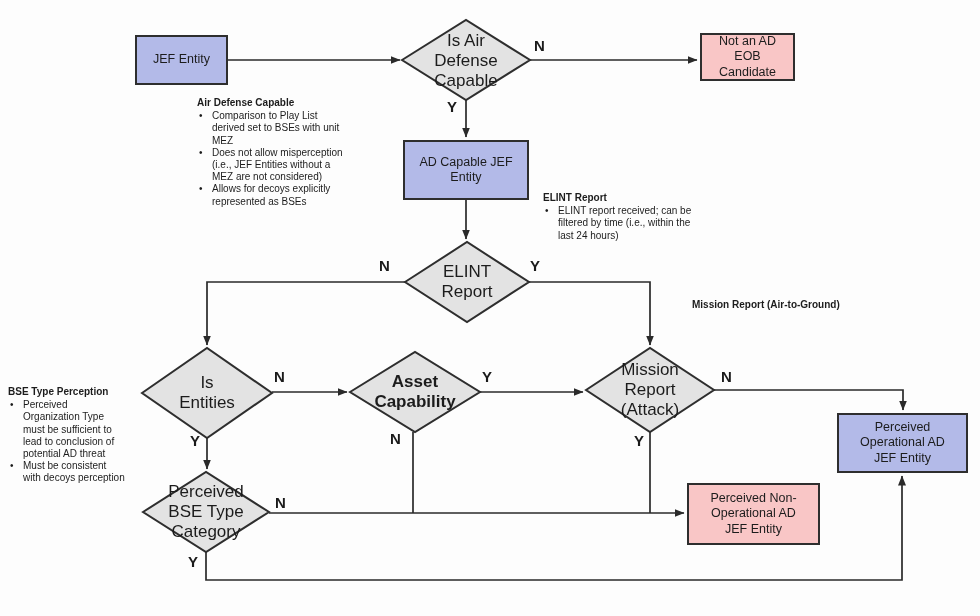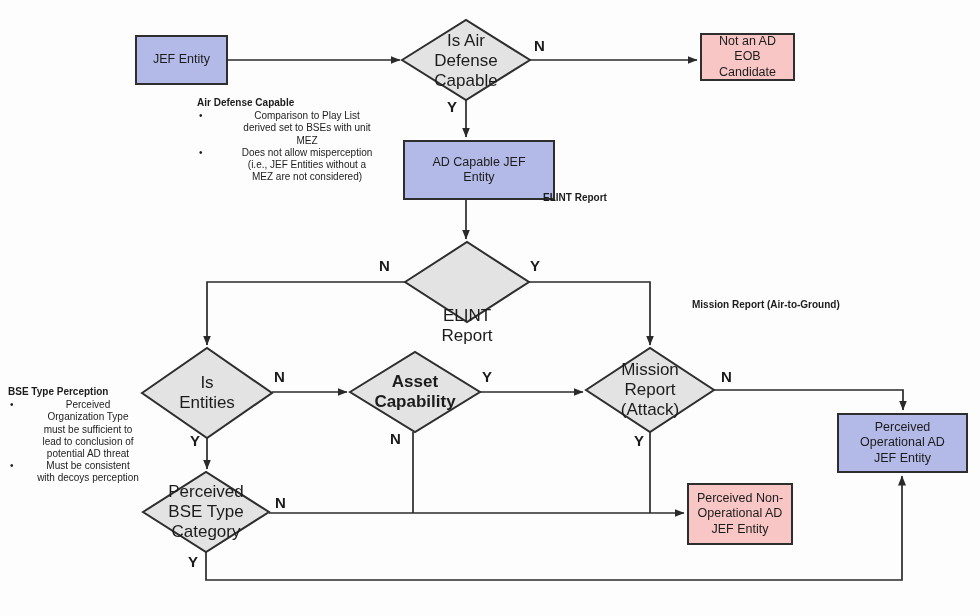--- a/index.html
+++ b/index.html
@@ -20,21 +20,21 @@
   .dlabel{
     position:absolute;text-align:center;font-size:17px;line-height:1.18;
     white-space:pre-line;transform:translate(-50%,-50%);
   }
   .yn{
     position:absolute;font-weight:bold;font-size:15px;color:#1a1a1a;
   }
   .note{position:absolute;font-size:10px;line-height:1.22;}
   .note .title{font-weight:bold;margin:0 0 1px 0;}
   .note ul{list-style:none;margin:0;padding:0;}
-  .note li{position:relative;padding-left:15px;white-space:pre-line;margin:0;text-align:center;}
+  .note li{position:relative;padding-left:15px;white-space:pre-line;margin:0;}
   .note li::before{content:"\2022";position:absolute;left:2px;top:0;}
 </style>
 </head>
 <body>
 
 <div id="canvas">
 
   <svg id="wires" viewBox="0 0 980 616">
     <defs>
       <marker id="arr" markerUnits="userSpaceOnUse" markerWidth="11" markerHeight="9" refX="9.5" refY="4" orient="auto">
@@ -62,33 +62,33 @@
     <polygon class="diamond" points="142,393 207,348 272,393 207,438"></polygon>
     <polygon class="diamond" points="350,392 415,352 480,392 415,432"></polygon>
     <polygon class="diamond" points="586,390 650,348 714,390 650,432"></polygon>
     <polygon class="diamond" points="143,512 206,472 269,512 206,552"></polygon>
   </svg>
 
   <div class="node blue" style="left:135px;top:35px;width:93px;height:50px;">JEF Entity</div>
   <div class="node pink" style="left:700px;top:33px;width:95px;height:48px;">Not an AD
 EOB
 Candidate</div>
-  <div class="node blue" style="left:403px;top:140px;width:152px;height:60px;">AD Capable JEF
+  <div class="node blue" style="left:403px;top:140px;width:126px;height:60px;">AD Capable JEF
 Entity</div>
   <div class="node blue" style="left:837px;top:413px;width:131px;height:60px;">Perceived
 Operational AD
 JEF Entity</div>
-  <div class="node pink" style="left:687px;top:483px;width:106px;height:62px;">Perceived Non-
+  <div class="node pink" style="left:687px;top:483px;width:133px;height:62px;">Perceived Non-
 Operational AD
 JEF Entity</div>
 
   <div class="dlabel" style="left:466px;top:61px;width:80px;">Is Air
 Defense
 Capable</div>
-  <div class="dlabel" style="left:467px;top:282px;width:70px;margin-top:44px;">ELINT
+  <div class="dlabel" style="left:467px;top:282px;width:70px;">ELINT
 Report</div>
   <div class="dlabel" style="left:207px;top:393px;width:80px;">Is
 Entities</div>
   <div class="dlabel" style="left:415px;top:392px;width:110px;font-weight:bold;">Asset Capability</div>
   <div class="dlabel" style="left:650px;top:390px;width:80px;">Mission
 Report
 (Attack)</div>
   <div class="dlabel" style="left:206px;top:512px;width:90px;">Perceived
 BSE Type
 Category</div>
@@ -108,25 +108,32 @@
 
   <div class="note" style="left:197px;top:97px;width:205px;">
     <div class="title">Air Defense Capable</div>
     <ul>
       <li>Comparison to Play List
 derived set to BSEs with unit
 MEZ</li>
       <li>Does not allow misperception
 (i.e., JEF Entities without a
 MEZ are not considered)</li>
+      <li>Allows for decoys explicitly
+represented as BSEs</li>
     </ul>
   </div>
 
   <div class="note" style="left:543px;top:192px;width:200px;">
     <div class="title">ELINT Report</div>
+    <ul>
+      <li>ELINT report received; can be
+filtered by time (i.e., within the
+last 24 hours)</li>
+    </ul>
   </div>
 
   <div class="note" style="left:692px;top:299px;width:230px;">
     <div class="title">Mission Report (Air-to-Ground)</div>
   </div>
 
   <div class="note" style="left:8px;top:386px;width:145px;">
     <div class="title">BSE Type Perception</div>
     <ul>
       <li>Perceived

